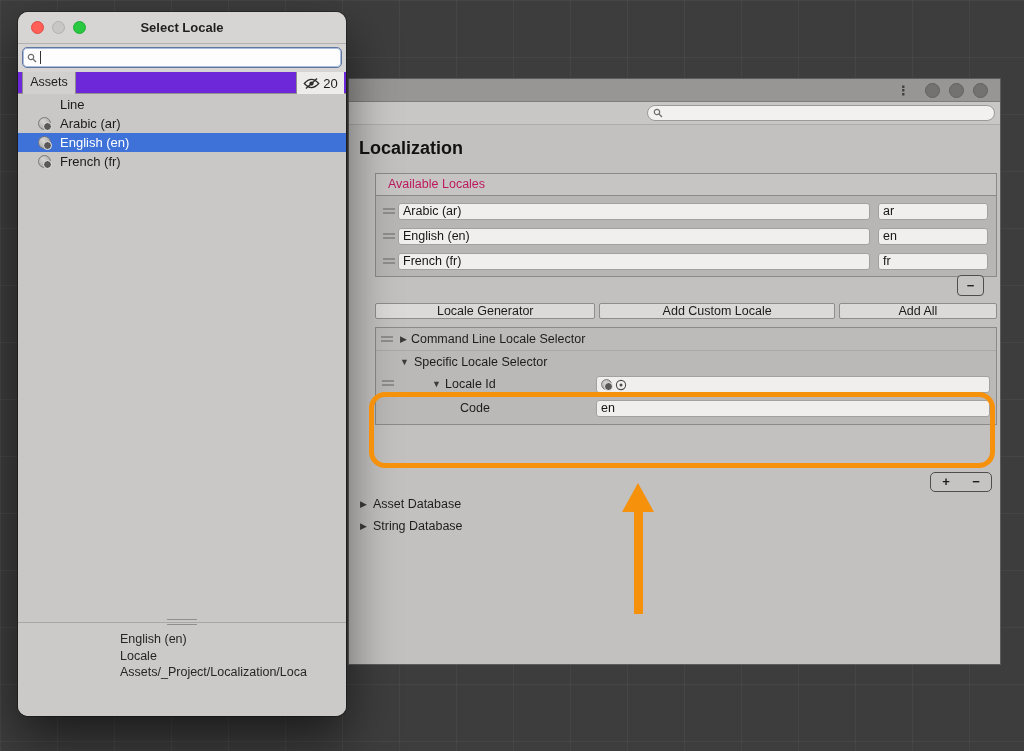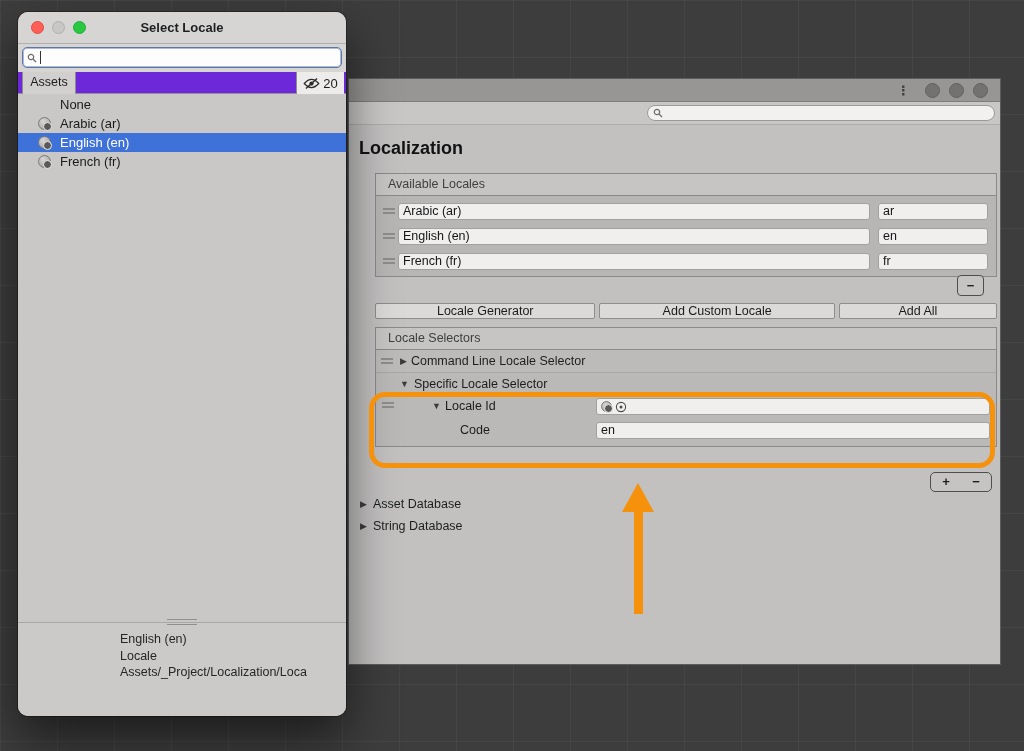--- a/index.html
+++ b/index.html
@@ -24,21 +24,21 @@
   .wdot { width:15px; height:15px; border-radius:50%; background:#737271; border:1px solid #626160; }
   .insp-toolbar { height:23px; background:#c9c7c6; border-bottom:1px solid #aeadac; position:relative; }
   .insp-search { position:absolute; right:5px; top:3px; width:348px; height:16px;
     background:#f2f1f0; border:1px solid #9b9a99; border-radius:8px;
     display:flex; align-items:center; padding-left:5px; }
   .insp-content { position:absolute; left:0; right:0; top:46px; bottom:0; background:#c2c1c0; }
   .insp-title { position:absolute; left:10px; top:13px; font-size:18px; font-weight:bold; color:#121212; }
 
   .ubox { position:absolute; left:26px; width:622px; border:1px solid #8b8a89; }
   .ubox-header { height:22px; line-height:21px; background:#c6c5c4; border-bottom:1px solid #8b8a89;
-    padding-left:12px; font-size:12.5px; color:#404040; }
+    padding-left:12px; font-size:12.5px; color:#be185d; }
   .box-av { top:48px; }
   .box-av-body { background:#b7b6b5; padding:6px 8px 6px 4px; }
   .loc-row { display:flex; align-items:center; height:18px; margin-bottom:7px; }
   .loc-row:last-child { margin-bottom:0; }
   .dragcell { width:18px; display:flex; justify-content:center; }
   .drag i { display:block; width:12px; height:2px; background:#8e8d8c; box-shadow:0 4px 0 #8e8d8c; margin-bottom:4px; }
   .ufield { background:#f0efee; border:1px solid #a2a1a0; border-radius:3px;
     font-size:12.5px; color:#161616; height:17px; line-height:15px; padding:0 4px;
     white-space:nowrap; overflow:hidden; }
   .fname { flex:1; margin-right:8px; }
@@ -185,21 +185,20 @@
     </div>
     <div class="minus-solo">−</div>
 
     <div class="btn-row">
       <button class="ubtn b1">Locale Generator</button>
       <button class="ubtn b2">Add Custom Locale</button>
       <button class="ubtn b3">Add All</button>
     </div>
 
     <div class="ubox box-ls">
-      <div class="ubox-header">Locale Selectors</div>
       <div class="ls-row ls-r1">
         <span class="dragcell drag">
             <i></i>
           </span>
         <span class="tri">▶</span>
         <span class="lbl">Command Line Locale Selector</span>
       </div>
       <div class="ls-specific">
         <div class="sp-line1">
           <span class="tri">▼</span>
@@ -265,21 +264,21 @@
       <svg width="17" height="13" viewBox="0 0 20 14">
           <path d="M1.5 7 Q10 -2.5 18.5 7 Q10 16.5 1.5 7 Z" fill="none" stroke="#2c2c2c" stroke-width="1.5"></path>
           <circle cx="10" cy="7" r="2.5" fill="#2c2c2c"></circle>
           <line x1="3.5" y1="13" x2="16.5" y2="1" stroke="#2c2c2c" stroke-width="1.6"></line>
         </svg>
       <span>20</span>
     </div>
   </div>
   <div class="pw-list">
     <div class="pw-item">
-      <span>None</span>
+      <span>Line</span>
     </div>
     <div class="pw-item">
       <span class="locicon"></span>
       <span>Arabic (ar)</span>
     </div>
     <div class="pw-item selected">
       <span class="locicon"></span>
       <span>English (en)</span>
     </div>
     <div class="pw-item">

